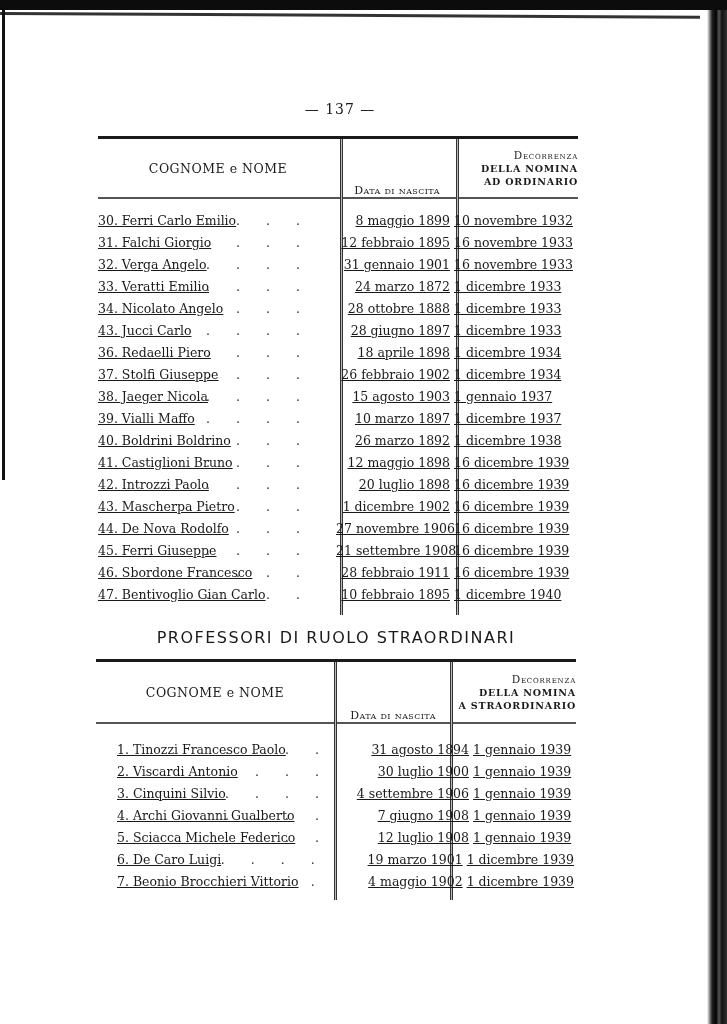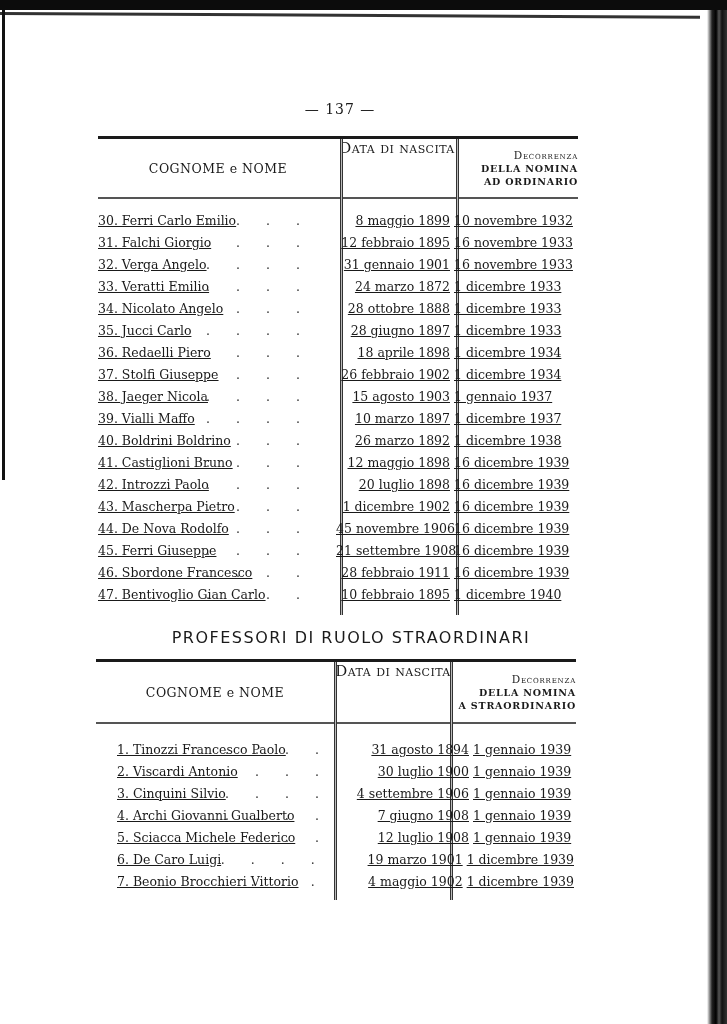--- a/index.html
+++ b/index.html
@@ -24,40 +24,40 @@
     .t2 { left: 96px; top: 659px; width: 480px; }
 
     .rule-top { height: 3px; background: #1a1a1a; }
     .rule-mid { height: 2px; background: #555; margin-top: 0; }
 
     .head { display: flex; height: 58px; position: relative; }
     .t2 .head { height: 60px; }
     .head .col-name { width: 240px; display: flex; align-items: center; justify-content: center;
       font-size: 12.5px; letter-spacing: 0.5px; }
     .t2 .head .col-name { width: 238px; }
-    .head .col-birth { width: 118px; display: flex; align-items: flex-start; justify-content: center;
-      font-size: 15px; font-variant: small-caps; letter-spacing: 0.4px; }
+    .head .col-birth { width: 118px; display: flex; align-items: flex-end; justify-content: center;
+      font-size: 11px; font-variant: small-caps; letter-spacing: 0.4px; }
     .t2 .head .col-birth { width: 118px; }
     .head .col-dec { flex: 1; display: flex; flex-direction: column; align-items: flex-end; justify-content: center;
       font-size: 9.5px; font-weight: bold; letter-spacing: 0.8px; line-height: 13px; text-align: center; }
     .head .col-dec span:first-child { font-size: 10.5px; font-variant: small-caps; font-weight: normal; }
 
     .vline { position: absolute; width: 3px; background: repeating-linear-gradient(to right, #333 0, #333 1px, #bbb 1px, #bbb 2px, #333 2px, #333 3px); }
 
     .rows { position: relative; padding-top: 10px; }
     .row { display: flex; height: 22px; align-items: center; font-size: 12.5px; text-decoration: underline; }
     .row .c-name { width: 238px; position: relative; white-space: nowrap; }
     .row .c-name .dots { position: absolute; right: 10px; top: 0; letter-spacing: 26px; color: #333; }
     .row .c-birth { width: 118px; text-align: right; padding-right: 4px; box-sizing: border-box; white-space: nowrap; }
     .row .c-dec { flex: 1; text-align: left; padding-right: 2px; white-space: nowrap; }
 
     .t2 .row { height: 22px; }
     .t2 .rows { padding-top: 14px; margin-left: 21px; }
 
-    .section-title { position: absolute; left: 111px; top: 628px; width: 480px; text-align: center;
+    .section-title { position: absolute; left: 96px; top: 628px; width: 480px; text-align: center;
       font-family: "DejaVu Sans", "Liberation Sans", sans-serif; font-size: 16px; letter-spacing: 1.5px; }
   </style>
 </head>
 <body>
 
 <div class="scan-top"></div>
 <div class="scan-top-line"></div>
 <div class="scan-left"></div>
 <div class="scan-right"></div>
 
@@ -101,21 +101,21 @@
         <div class="c-name"><span>33. Veratti Emilio</span><span class="dots">....</span></div>
         <div class="c-birth"><span>24 marzo 1872</span></div>
         <div class="c-dec"><span>1 dicembre 1933</span></div>
       </div>
       <div class="row">
         <div class="c-name"><span>34. Nicolato Angelo</span><span class="dots">....</span></div>
         <div class="c-birth"><span>28 ottobre 1888</span></div>
         <div class="c-dec"><span>1 dicembre 1933</span></div>
       </div>
       <div class="row">
-        <div class="c-name"><span>35. Jucci Carlo</span><span class="dots">....</span></div>
+        <div class="c-name"><span>43. Jucci Carlo</span><span class="dots">....</span></div>
         <div class="c-birth"><span>28 giugno 1897</span></div>
         <div class="c-dec"><span>1 dicembre 1933</span></div>
       </div>
       <div class="row">
         <div class="c-name"><span>36. Redaelli Piero</span><span class="dots">....</span></div>
         <div class="c-birth"><span>18 aprile 1898</span></div>
         <div class="c-dec"><span>1 dicembre 1934</span></div>
       </div>
       <div class="row">
         <div class="c-name"><span>37. Stolfi Giuseppe</span><span class="dots">....</span></div>
@@ -147,21 +147,21 @@
         <div class="c-birth"><span>20 luglio 1898</span></div>
         <div class="c-dec"><span>16 dicembre 1939</span></div>
       </div>
       <div class="row">
         <div class="c-name"><span>43. Mascherpa Pietro</span><span class="dots">....</span></div>
         <div class="c-birth"><span>1 dicembre 1902</span></div>
         <div class="c-dec"><span>16 dicembre 1939</span></div>
       </div>
       <div class="row">
         <div class="c-name"><span>44. De Nova Rodolfo</span><span class="dots">....</span></div>
-        <div class="c-birth"><span>45 novembre 1906</span></div>
+        <div class="c-birth"><span>27 novembre 1906</span></div>
         <div class="c-dec"><span>16 dicembre 1939</span></div>
       </div>
       <div class="row">
         <div class="c-name"><span>45. Ferri Giuseppe</span><span class="dots">....</span></div>
         <div class="c-birth"><span>21 settembre 1908</span></div>
         <div class="c-dec"><span>16 dicembre 1939</span></div>
       </div>
       <div class="row">
         <div class="c-name"><span>46. Sbordone Francesco</span><span class="dots">....</span></div>
         <div class="c-birth"><span>28 febbraio 1911</span></div>

